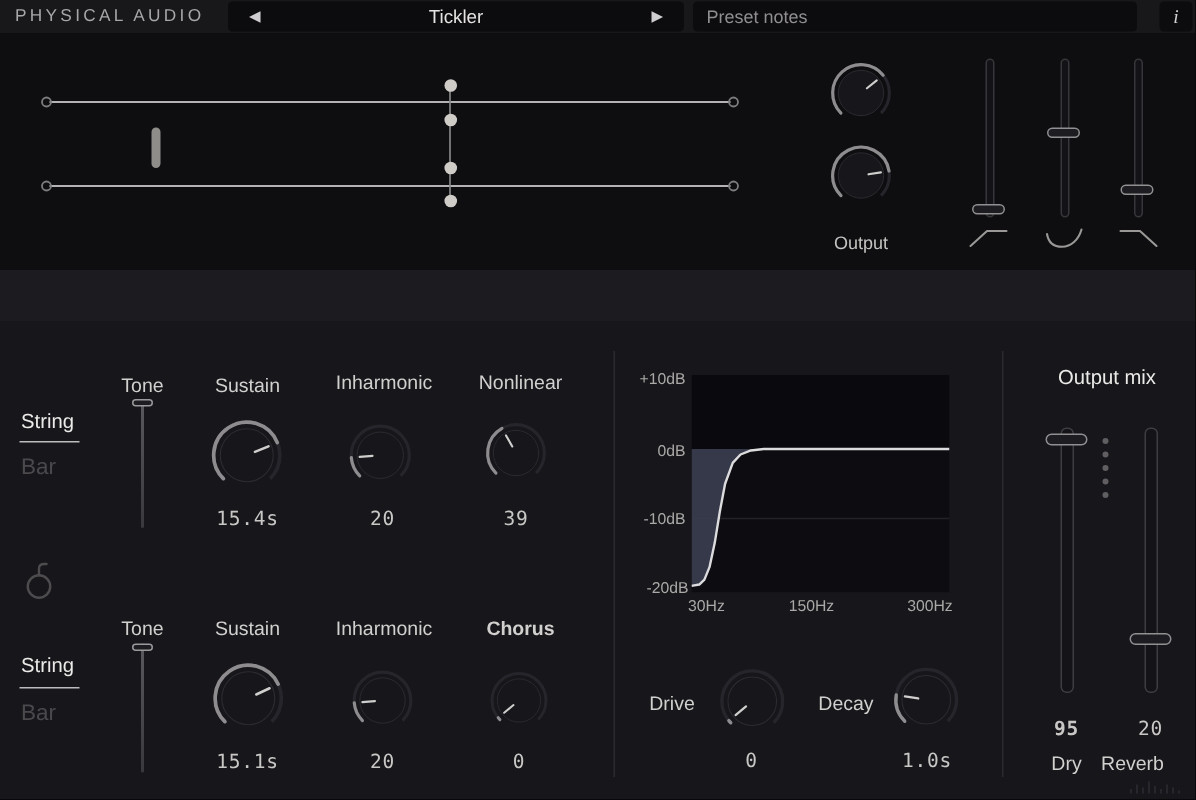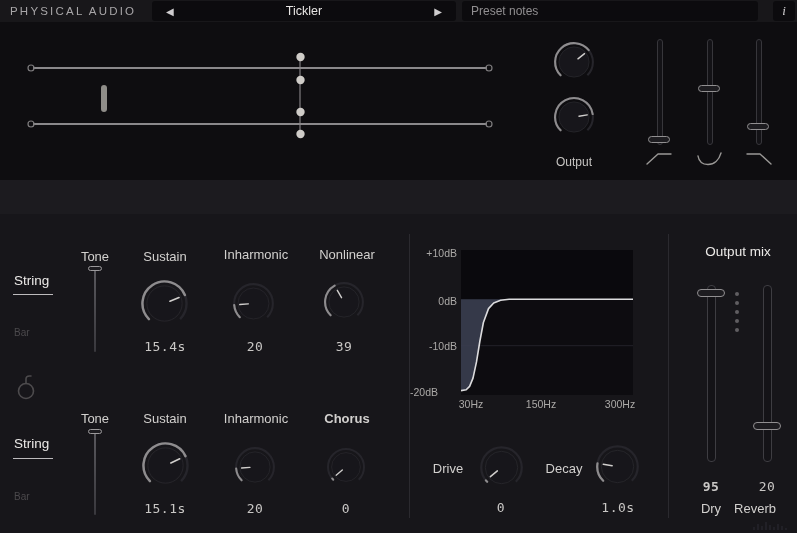--- a/index.html
+++ b/index.html
@@ -39,21 +39,21 @@
   .tab.disabled{color:#454347;}
   .tab-div{top:188px;width:1px;height:18px;background:#59575a;}
 
   
   .mainbg{left:0;top:214px;width:797px;height:319px;background:#17161a;}
   .vdiv{width:1px;background:#2b2a2f;}
 
   .lbl{font-size:13px;color:#d2d0ce;}
   .val{font-family:"DejaVu Sans Mono",monospace;font-size:13px;color:#c9c7c5;letter-spacing:0.5px;}
   .sel-on{font-size:13.5px;color:#eceae8;text-align:center;}
-  .sel-off{font-size:10px;color:#4b494c;margin-top:24px;}
+  .sel-off{font-size:15px;color:#4b494c;}
   .sel-underline{height:1px;background:#bdbbbd;}
 
   
   .knob svg{display:block;width:100%;height:100%;}
 
   
   .vslider{position:absolute;}
   .vs-track{position:absolute;top:2px;bottom:2px;border-radius:4px;}
   .vslider.fader .vs-track{left:50%;width:7px;margin-left:-4px;background:#141317;border:1px solid #3e3d42;}
   .vslider.mini  .vs-track{left:50%;width:4px;margin-left:-2.5px;background:#131216;border:1px solid #37363b;}
@@ -270,21 +270,21 @@
       <circle cx="50" cy="50" r="36" fill="#17161b" stroke="#2d2c31" stroke-width="1.5"></circle>
       <path d="M18.18,81.82 A45,45 0 0 1 15.33,78.68" stroke="#8e8c8e" stroke-width="5" fill="none" stroke-linecap="round"></path>
       <line x1="40.8" y1="57.6" x2="25.3" y2="70.4" stroke="#d0cecc" stroke-width="3.4" stroke-linecap="round"></line>
     </svg>
     </div>
   <div class="abs val c" style="left:316px;top:501px;width:60px;">0</div>
 
   <div class="abs eq-tick-y r" style="left:409px;top:247px;">+10dB</div>
   <div class="abs eq-tick-y r" style="left:409px;top:295px;">0dB</div>
   <div class="abs eq-tick-y r" style="left:409px;top:340px;">-10dB</div>
-  <div class="abs eq-tick-y r" style="left:390px;top:386px;text-align:right;">-20dB</div>
+  <div class="abs eq-tick-y r" style="left:411px;top:386px;text-align:right;">-20dB</div>
 
   <div class="abs" id="eq-plot" style="left:461px;top:250px;width:172px;height:145px;"><svg width="172" height="145">
       <rect x="0" y="0" width="172" height="49.3" fill="#0a090d"></rect>
       <rect x="0" y="49.3" width="172" height="95.7" fill="#0d0c10"></rect>
       <line x1="0" y1="95.7" x2="172" y2="95.7" stroke="#232229" stroke-width="1"></line>
       <path d="M0,49.3 L48.2,49.3 L48.2,49.3 L39.6,50.3 L32.7,53.0 L27.5,58.6 L22.4,72.5 L18.9,91.0 L15.5,111.9 L12.0,128.1 L8.6,136.4 L5.2,139.7 L0.0,140.6 Z" fill="#3a3e50" opacity="0.9"></path>
       <path d="M0.0,140.6 L5.2,139.7 L8.6,136.4 L12.0,128.1 L15.5,111.9 L18.9,91.0 L22.4,72.5 L27.5,58.6 L32.7,53.0 L39.6,50.3 L48.2,49.3 L172.0,49.3" stroke="#dcdcde" stroke-width="1.6" fill="none" stroke-linejoin="round"></path>
     </svg></div>
 
   <div class="abs eq-tick-x c" style="left:447px;top:398px;">30Hz</div>

